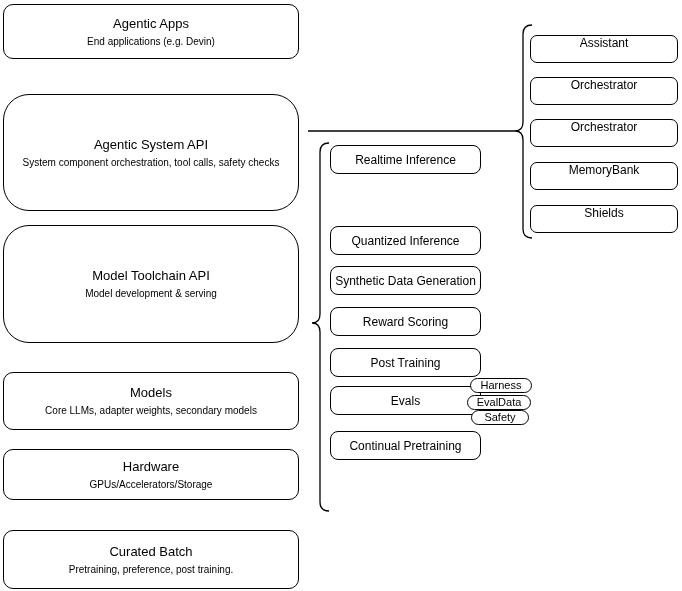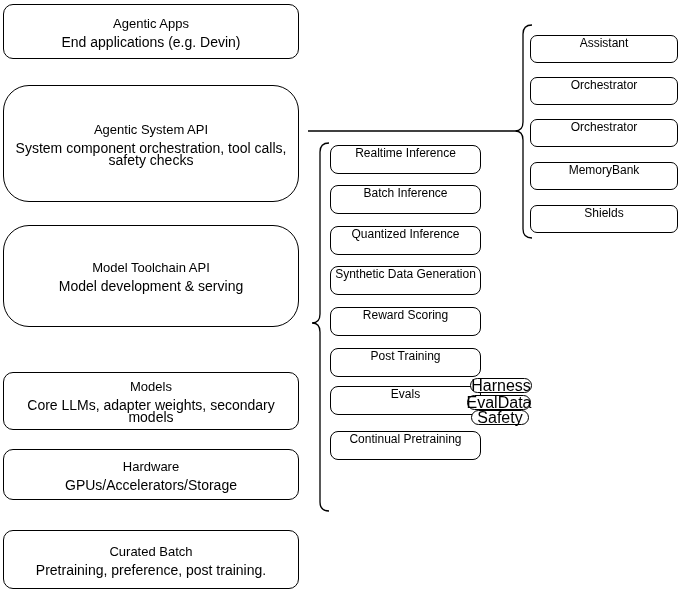--- a/index.html
+++ b/index.html
@@ -38,31 +38,31 @@
     display: flex;
     flex-direction: column;
     align-items: center;
     justify-content: center;
     gap: 5px;
     text-align: center;
     padding: 0 10px;
     z-index: 2;
   }
   .lbox .title { font-size: 13px; line-height: 15px; }
-  .lbox .sub   { font-size: 14px; line-height: 12px; }
+  .lbox .sub   { font-size: 10px; line-height: 12px; }
   .mbox {
     position: absolute;
     left: 330px;
     width: 151px;
     height: 29px;
     border: 1.3px solid var(--border);
     border-radius: 8px;
     background: var(--bg);
     display: flex;
-    align-items: flex-start;
+    align-items: center;
     justify-content: center;
     font-size: 12px;
     text-align: center;
     z-index: 2;
   }
   .rbox {
     position: absolute;
     left: 530px;
     width: 148px;
     height: 28px;
@@ -78,21 +78,21 @@
   }
   .pill {
     position: absolute;
     height: 15px;
     border: 1.3px solid var(--border);
     border-radius: 8px;
     background: var(--bg);
     display: flex;
     align-items: center;
     justify-content: center;
-    font-size: 16px;
+    font-size: 11px;
     line-height: 13px;
     z-index: 3;
   }
 </style>
 </head>
 <body>
 
 <div class="canvas">
 
   <svg class="overlay" viewBox="0 0 682 591">
@@ -101,46 +101,43 @@
 
     <path d="M 532 25 Q 523 25 523 34 L 523 122 Q 523 131 515 131 Q 523 131 523 140 L 523 229 Q 523 238 532 238"></path>
 
     <line x1="308" y1="131" x2="515" y2="131"></line>
   </svg>
 
   <div class="lbox" style="top:4px;height:55px;border-radius:10px">
     <div class="title">Agentic Apps</div>
     <div class="sub">End applications (e.g. Devin)</div>
   </div>
-  <div class="lbox" style="top:85px;height:117px;border-radius:26px">
+  <div class="lbox" style="top:94px;height:117px;border-radius:26px">
     <div class="title">Agentic System API</div>
     <div class="sub">System component orchestration, tool calls, safety checks</div>
   </div>
-  <div class="lbox" style="top:225px;height:102px;border-radius:26px">
+  <div class="lbox" style="top:225px;height:118px;border-radius:26px">
     <div class="title">Model Toolchain API</div>
     <div class="sub">Model development &amp; serving</div>
   </div>
   <div class="lbox" style="top:372px;height:58px;border-radius:10px">
     <div class="title">Models</div>
     <div class="sub">Core LLMs, adapter weights, secondary models</div>
   </div>
   <div class="lbox" style="top:449px;height:51px;border-radius:10px">
     <div class="title">Hardware</div>
     <div class="sub">GPUs/Accelerators/Storage</div>
   </div>
   <div class="lbox" style="top:530px;height:59px;border-radius:10px">
     <div class="title">Curated Batch</div>
     <div class="sub">Pretraining, preference, post training.</div>
   </div>
 
   <div class="mbox" style="top:145px">
     <span>Realtime Inference</span>
-  </div>
-  <div class="mbox" style="top:185px">
-    <span>Batch Inference</span>
   </div>
   <div class="mbox" style="top:226px">
     <span>Quantized Inference</span>
   </div>
   <div class="mbox" style="top:266px">
     <span>Synthetic Data Generation</span>
   </div>
   <div class="mbox" style="top:307px">
     <span>Reward Scoring</span>
   </div>

